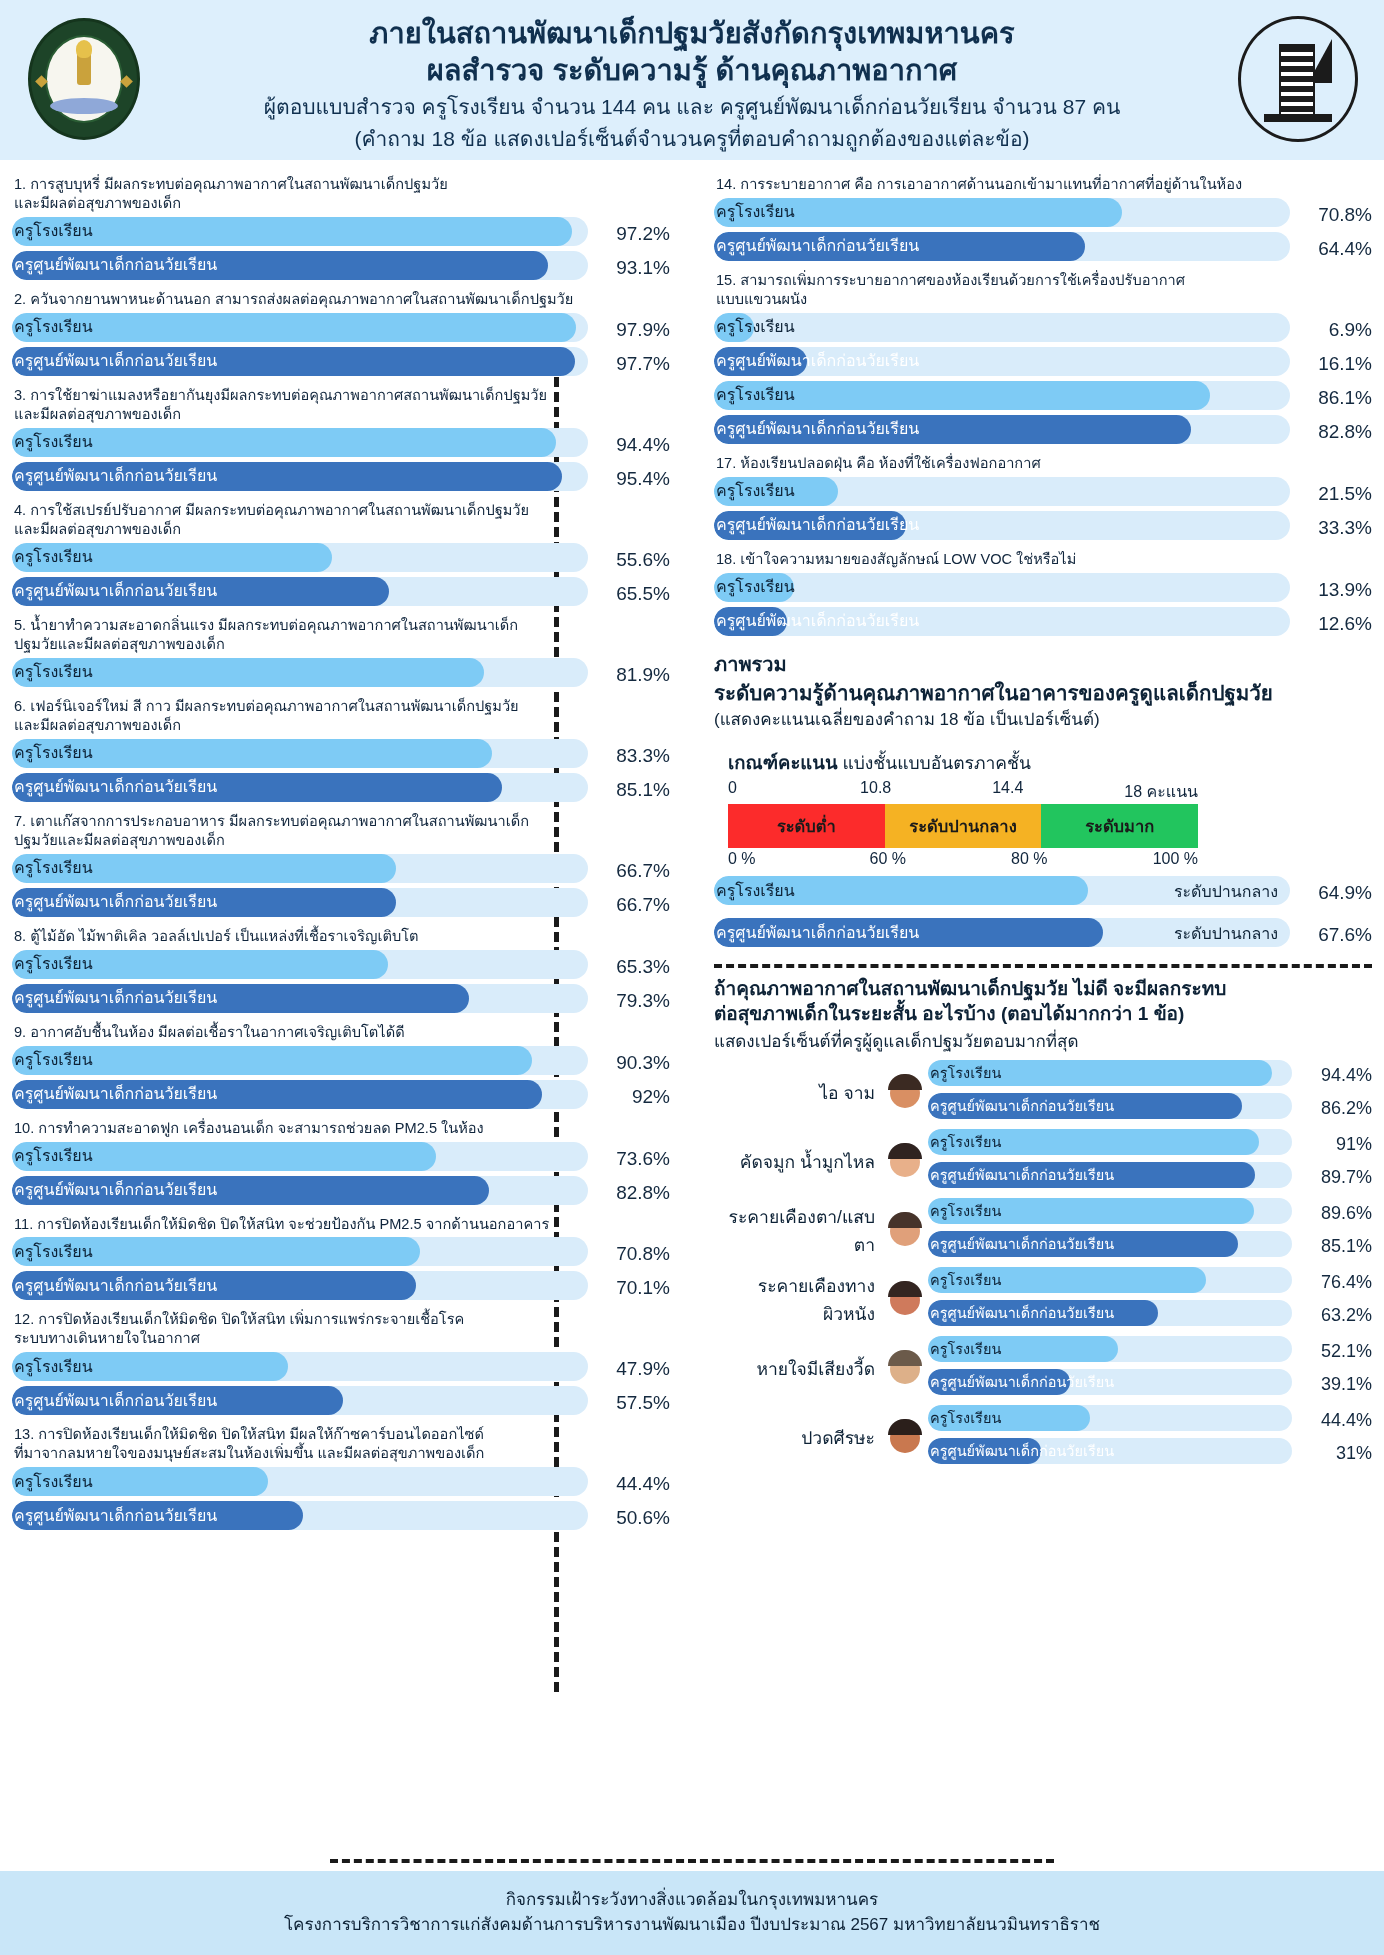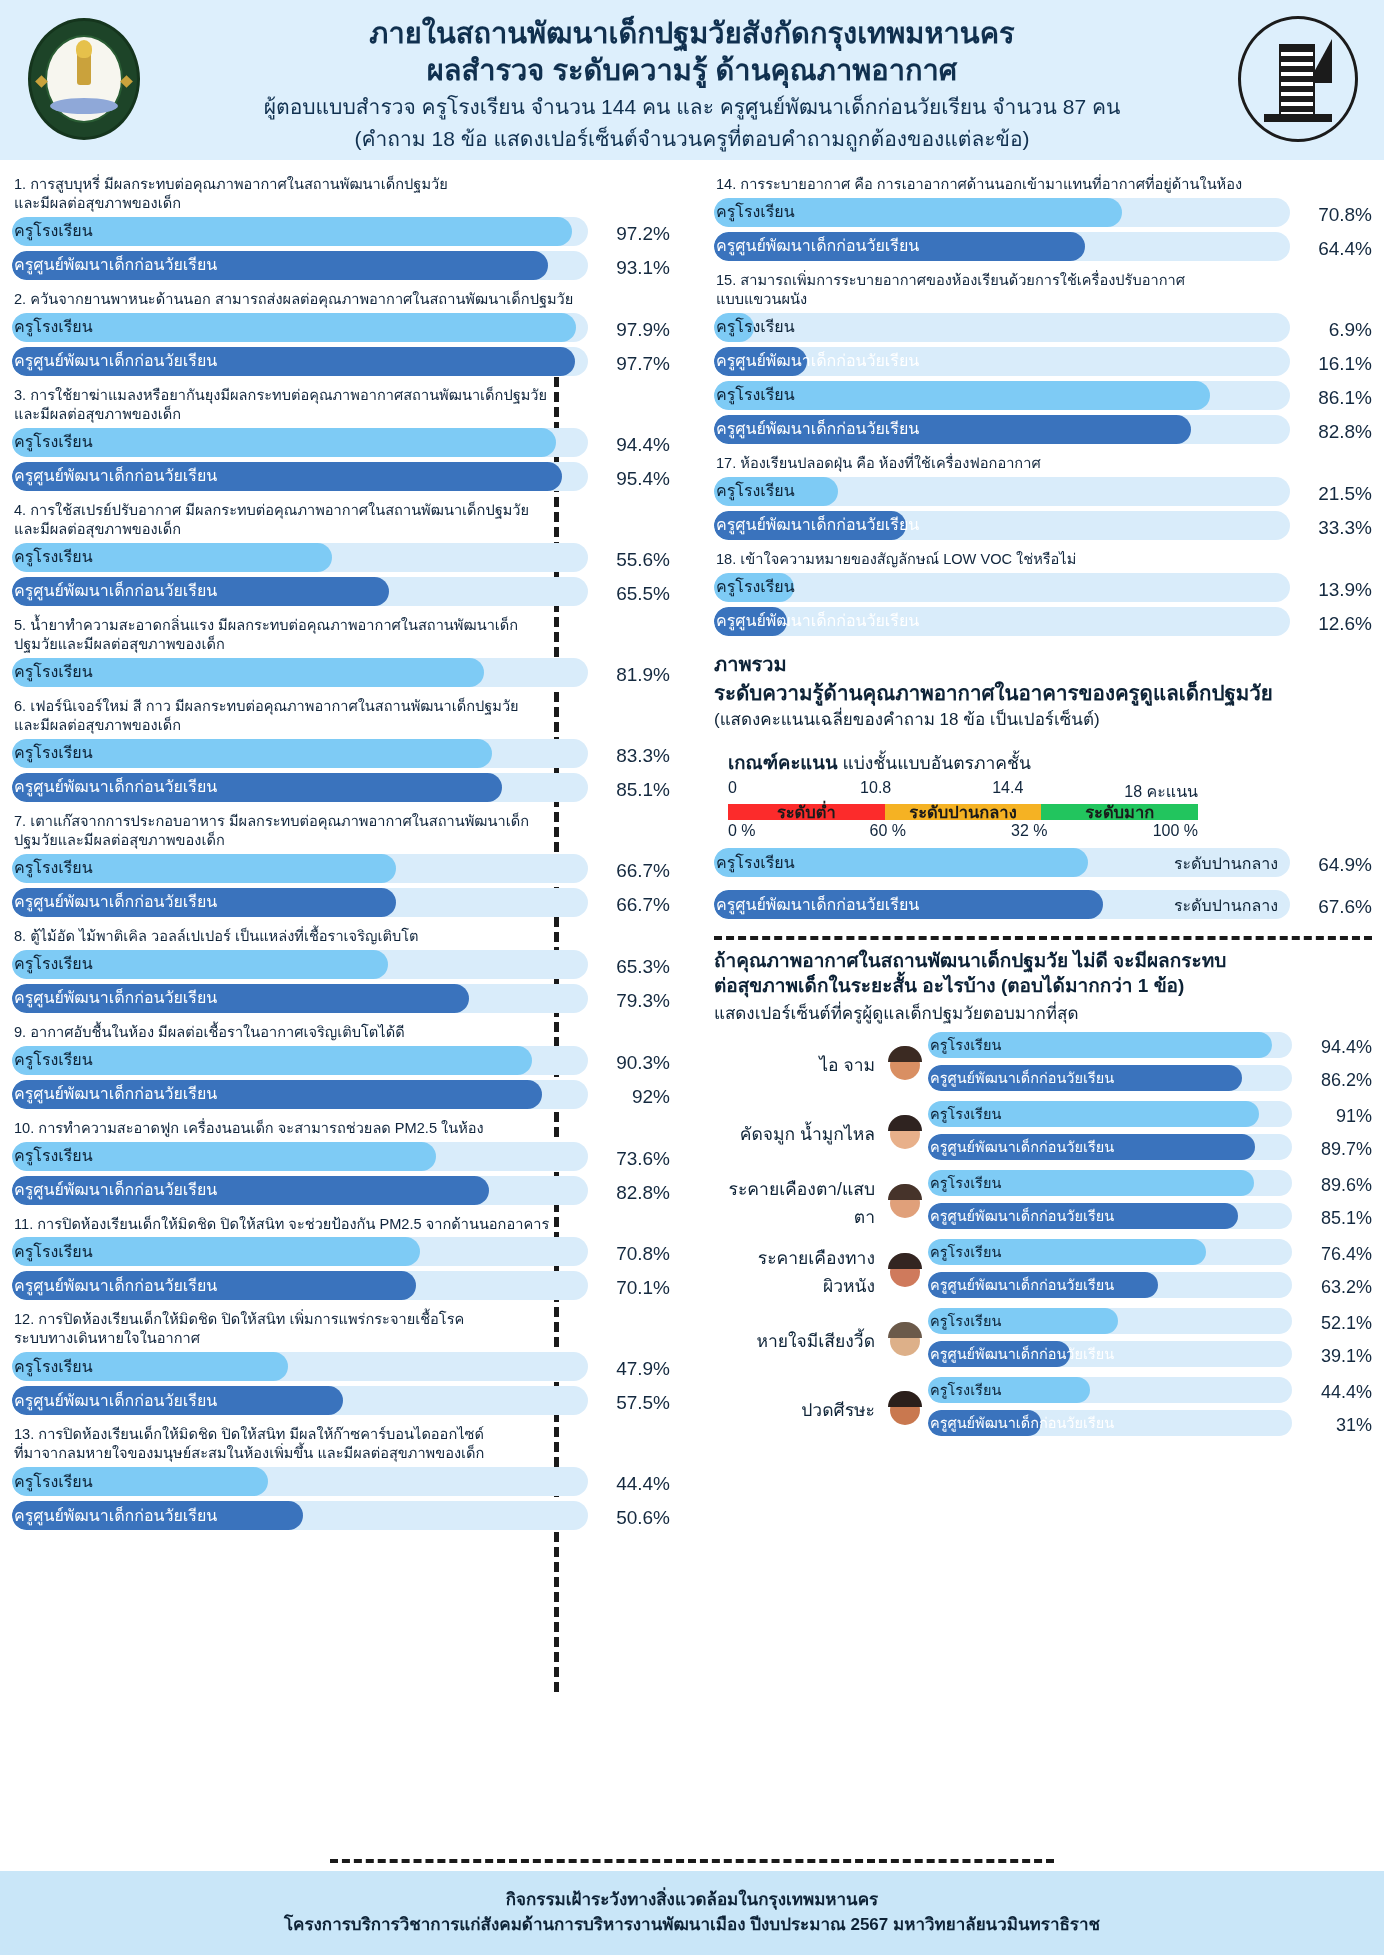--- a/index.html
+++ b/index.html
@@ -94,21 +94,21 @@
   
   .sum-h1{ font-size:20px;font-weight:bold;color:#0d2236;margin-top:7px;}
   .sum-h2{ font-size:20.5px;font-weight:bold;color:#0d2236;line-height:1.25;}
   .sum-h3{ font-size:17px;color:#0d2236;margin-bottom:7px;}
   .crit-title{ font-size:17.5px;color:#0d2236;margin:16px 0 2px 14px;}
   .crit-title b{font-size:18.5px;}
   .scalewrap{ margin-left:14px; width:470px;}
   .ticks{ display:flex; font-size:16px;color:#10253c;}
   .ticks span{ flex:1; }
   .ticks span:last-child{ text-align:right; flex:0 0 auto;}
-  .cbar{ display:flex; height:16px; width:100%; }
+  .cbar{ display:flex; height:44px; width:100%; }
   .cbar div{ flex:1; display:flex;align-items:center;justify-content:center;
              font-size:16.5px;font-weight:bold;color:#1a1a1a;}
   .levlow{background:#fc2b2b;} .levmid{background:#f5b223;} .levhigh{background:#22c55e;}
   .ticks2{ display:flex; font-size:16px;color:#10253c; margin-top:2px;}
   .ticks2 span{ flex:1; }
   .ticks2 span:last-child{ text-align:right; flex:0 0 auto;}
   .sumrow .mid{
     position:absolute; right:12px; top:50%; transform:translateY(-50%);
     font-size:16px; color:#0d2236; z-index:3;
   }
@@ -128,21 +128,21 @@
   .symbars{ flex:1; }
   .symbars .rowwrap{ margin-bottom:2px; }
   .symbars .barrow{ height:26px; }
   .symbars .barrow .lab{ font-size:14.5px; }
   .symbars .pct{ width:72px; font-size:18px;}
   
   .footer{
     position:absolute;left:0;bottom:0;width:100%;height:84px;background:#c9e6f8;
     display:flex;flex-direction:column;align-items:center;justify-content:center;
   }
-  .footer div{font-size:17px;font-weight:bold;color:#0d2236;line-height:1.45;text-align:center;}
+  .footer div{font-size:17px;font-weight:normal;color:#0d2236;line-height:1.45;text-align:center;}
   .botdash{ position:absolute;left:330px;bottom:92px;width:724px;border-top:4px dashed #1a1a1a;}
 </style>
 </head>
 <body>
 
 <div class="header">
   <div class="seal-left">
     <div class="inner"></div>
       <div class="torch"></div>
       <div class="flame"></div>
@@ -452,21 +452,21 @@
           <span>18 คะแนน</span>
   </div>
   <div class="cbar">
     <div class="levlow">ระดับต่ำ</div>
           <div class="levmid">ระดับปานกลาง</div>
           <div class="levhigh">ระดับมาก</div>
   </div>
   <div class="ticks2">
     <span>0 %</span>
           <span>60 %</span>
-          <span>32 %</span>
+          <span>80 %</span>
           <span>100 %</span>
   </div>
 </div>
 
 <div class="rowwrap sumrow" style="margin-top:8px">
   <div class="barrow t1">
     <div class="fill" style="width:64.9%"></div>
     <div class="lab">ครูโรงเรียน</div>
     <div class="mid">ระดับปานกลาง</div>
   </div>

